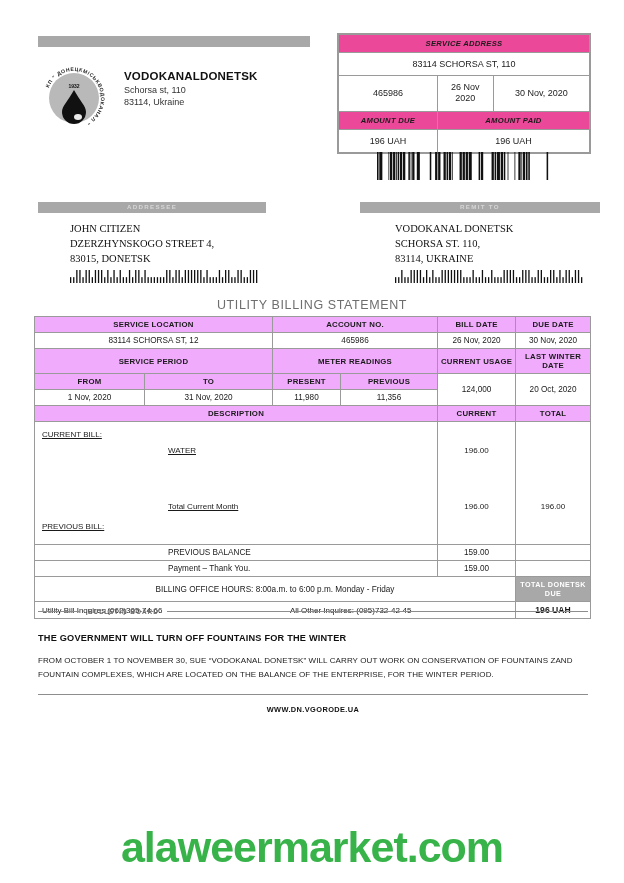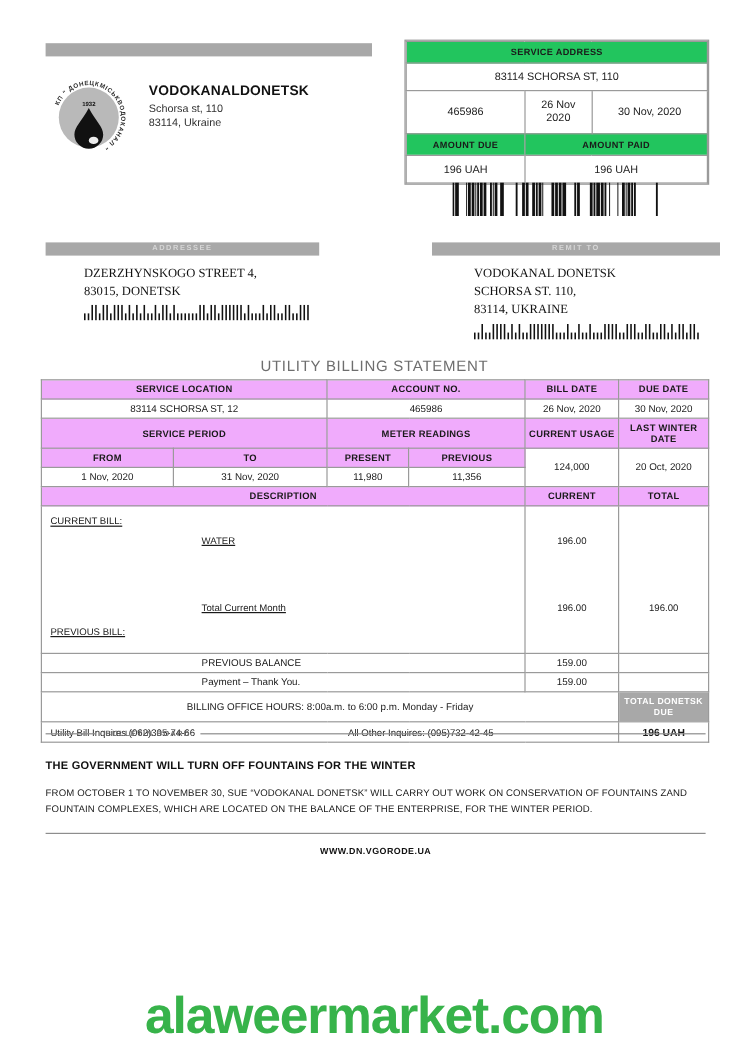--- a/index.html
+++ b/index.html
@@ -30,21 +30,21 @@
   #company-addr1,#company-addr2{font-size:9px;color:#333;margin-top:2.5px;}
 
   
   #svc-table{
     left:337px;top:33px;width:252px;
     border:1px solid #9a9a9a;border-collapse:collapse;
     font-size:8px;
   }
   #svc-table table{border-collapse:collapse;width:100%;}
   #svc-table td{border:1px solid #9a9a9a;text-align:center;padding:4px 2px;}
-  #svc-table td.hd{background:#22c55e;font-weight:bold;font-size:7.6px;letter-spacing:.3px;padding:4px 2px;}
+  #svc-table td.hd{background:#ec4899;font-weight:bold;font-size:7.6px;letter-spacing:.3px;padding:4px 2px;font-style:italic;}
   #svc-table td.val{font-size:9px;padding:6px 2px;color:#222;}
   #svc-table td.two-line{line-height:1.25;}
 
   
   #barcode-wrap{left:377px;top:152px;width:176px;height:28px;}
   #barcode-wrap svg{display:block;}
 
   
   .addr-bar{height:11px;}
   #addressee-bar{left:38px;top:202px;width:228px;}
@@ -202,20 +202,21 @@
         <rect x="149.00" y="0" width="1.55" height="28" fill="#111"></rect>
         <rect x="151.30" y="0" width="1.55" height="28" fill="#111"></rect>
         <rect x="169.60" y="0" width="1.55" height="28" fill="#111"></rect>
       </svg>
   </div>
 
   <div class="abs gray-bar addr-bar" id="addressee-bar">
     <div class="addr-label">ADDRESSEE</div>
   </div>
   <div class="abs addr-body" id="addressee-body">
+    <div>JOHN CITIZEN</div>
     <div>DZERZHYNSKOGO STREET 4,</div>
     <div>83015,  DONETSK</div>
     <div class="postal-barcode">
       <svg id="svg-postal-1" width="190" height="13" aria-hidden="true">
           <rect x="0.00" y="7.15" width="1.3" height="5.85" fill="#111"></rect>
           <rect x="3.10" y="7.15" width="1.3" height="5.85" fill="#111"></rect>
           <rect x="6.20" y="0.00" width="1.3" height="13.00" fill="#111"></rect>
           <rect x="9.30" y="0.00" width="1.3" height="13.00" fill="#111"></rect>
           <rect x="12.40" y="7.15" width="1.3" height="5.85" fill="#111"></rect>
           <rect x="15.50" y="0.00" width="1.3" height="13.00" fill="#111"></rect>

